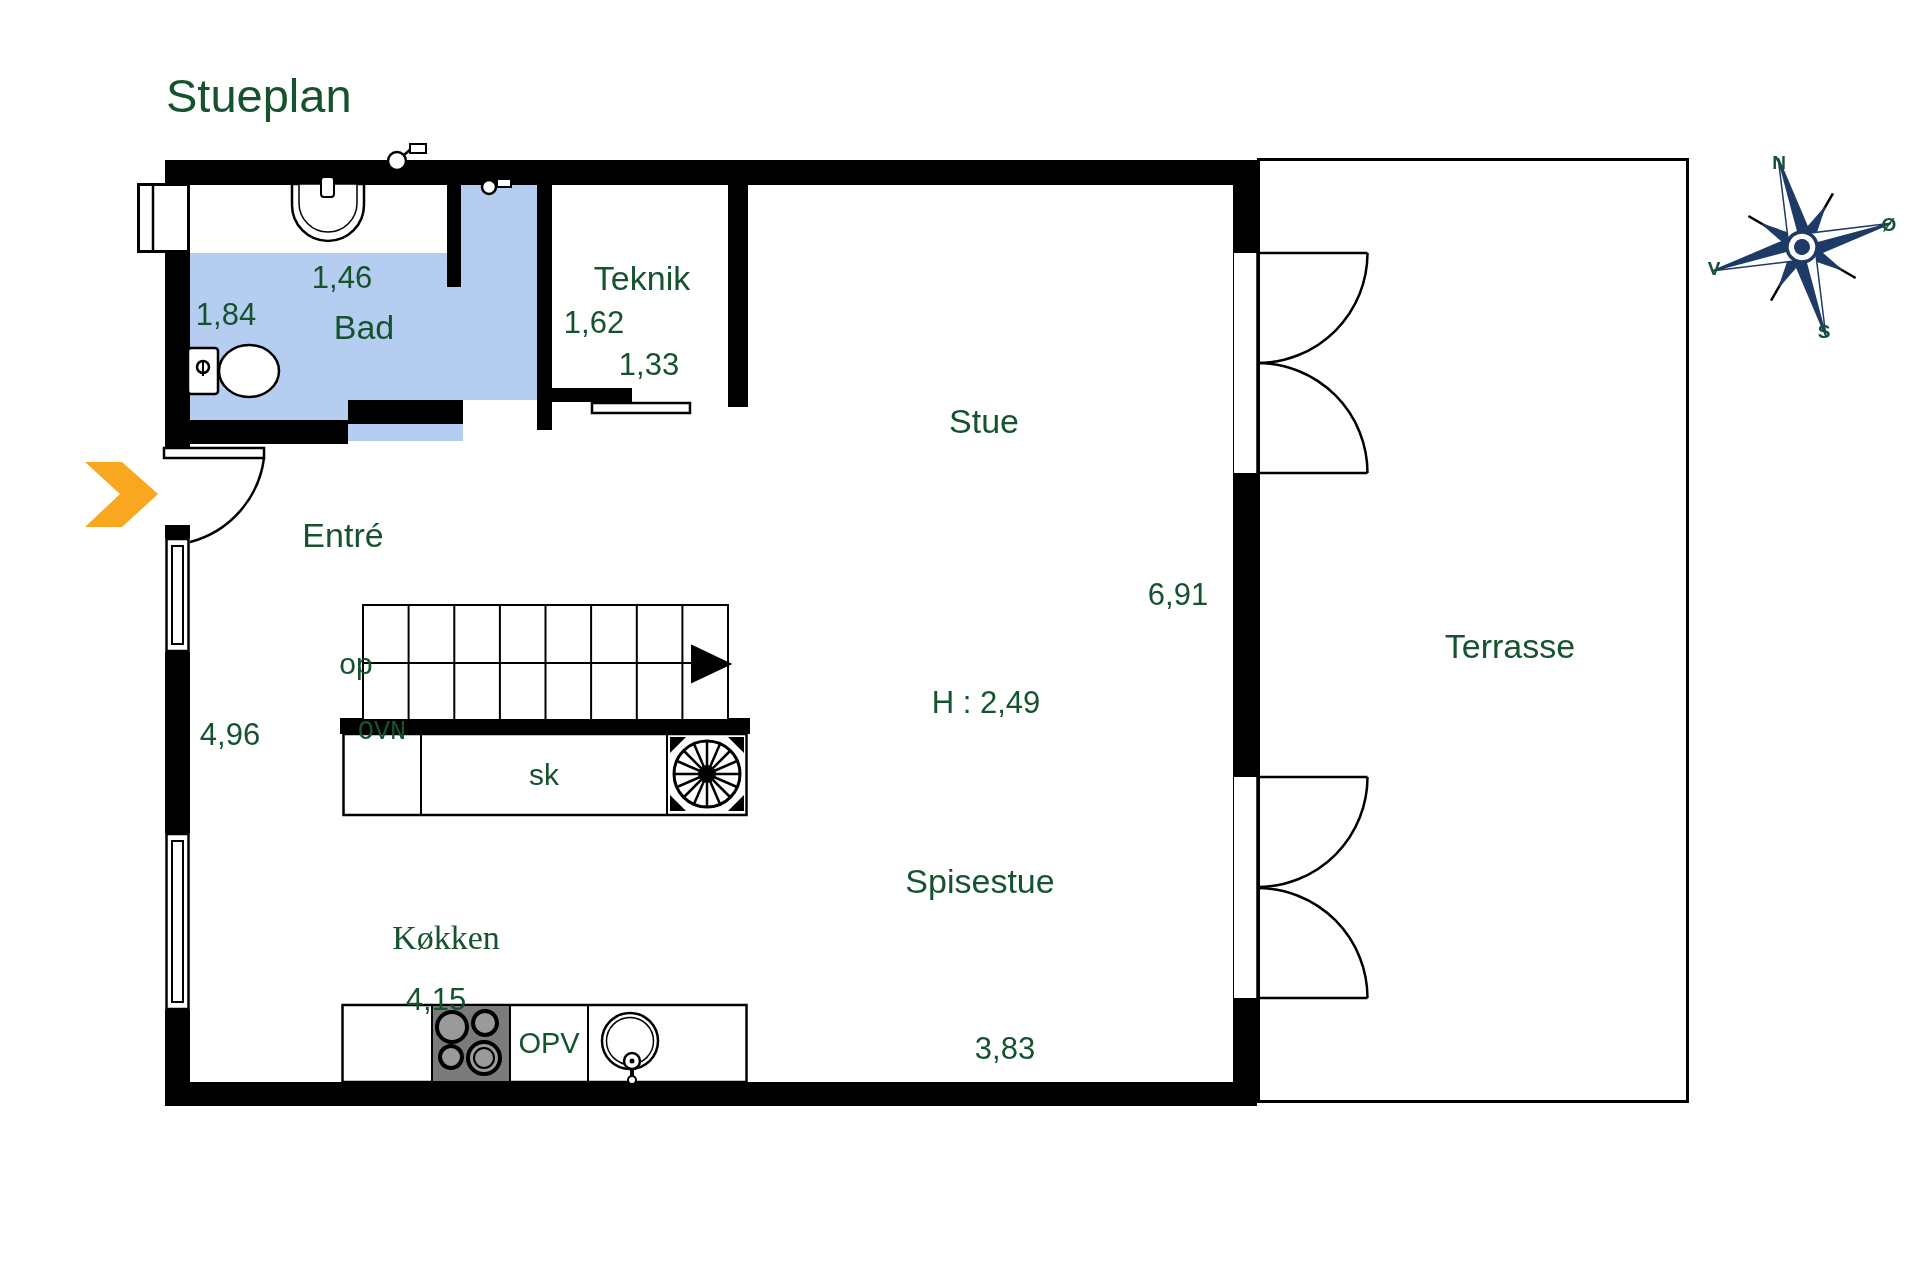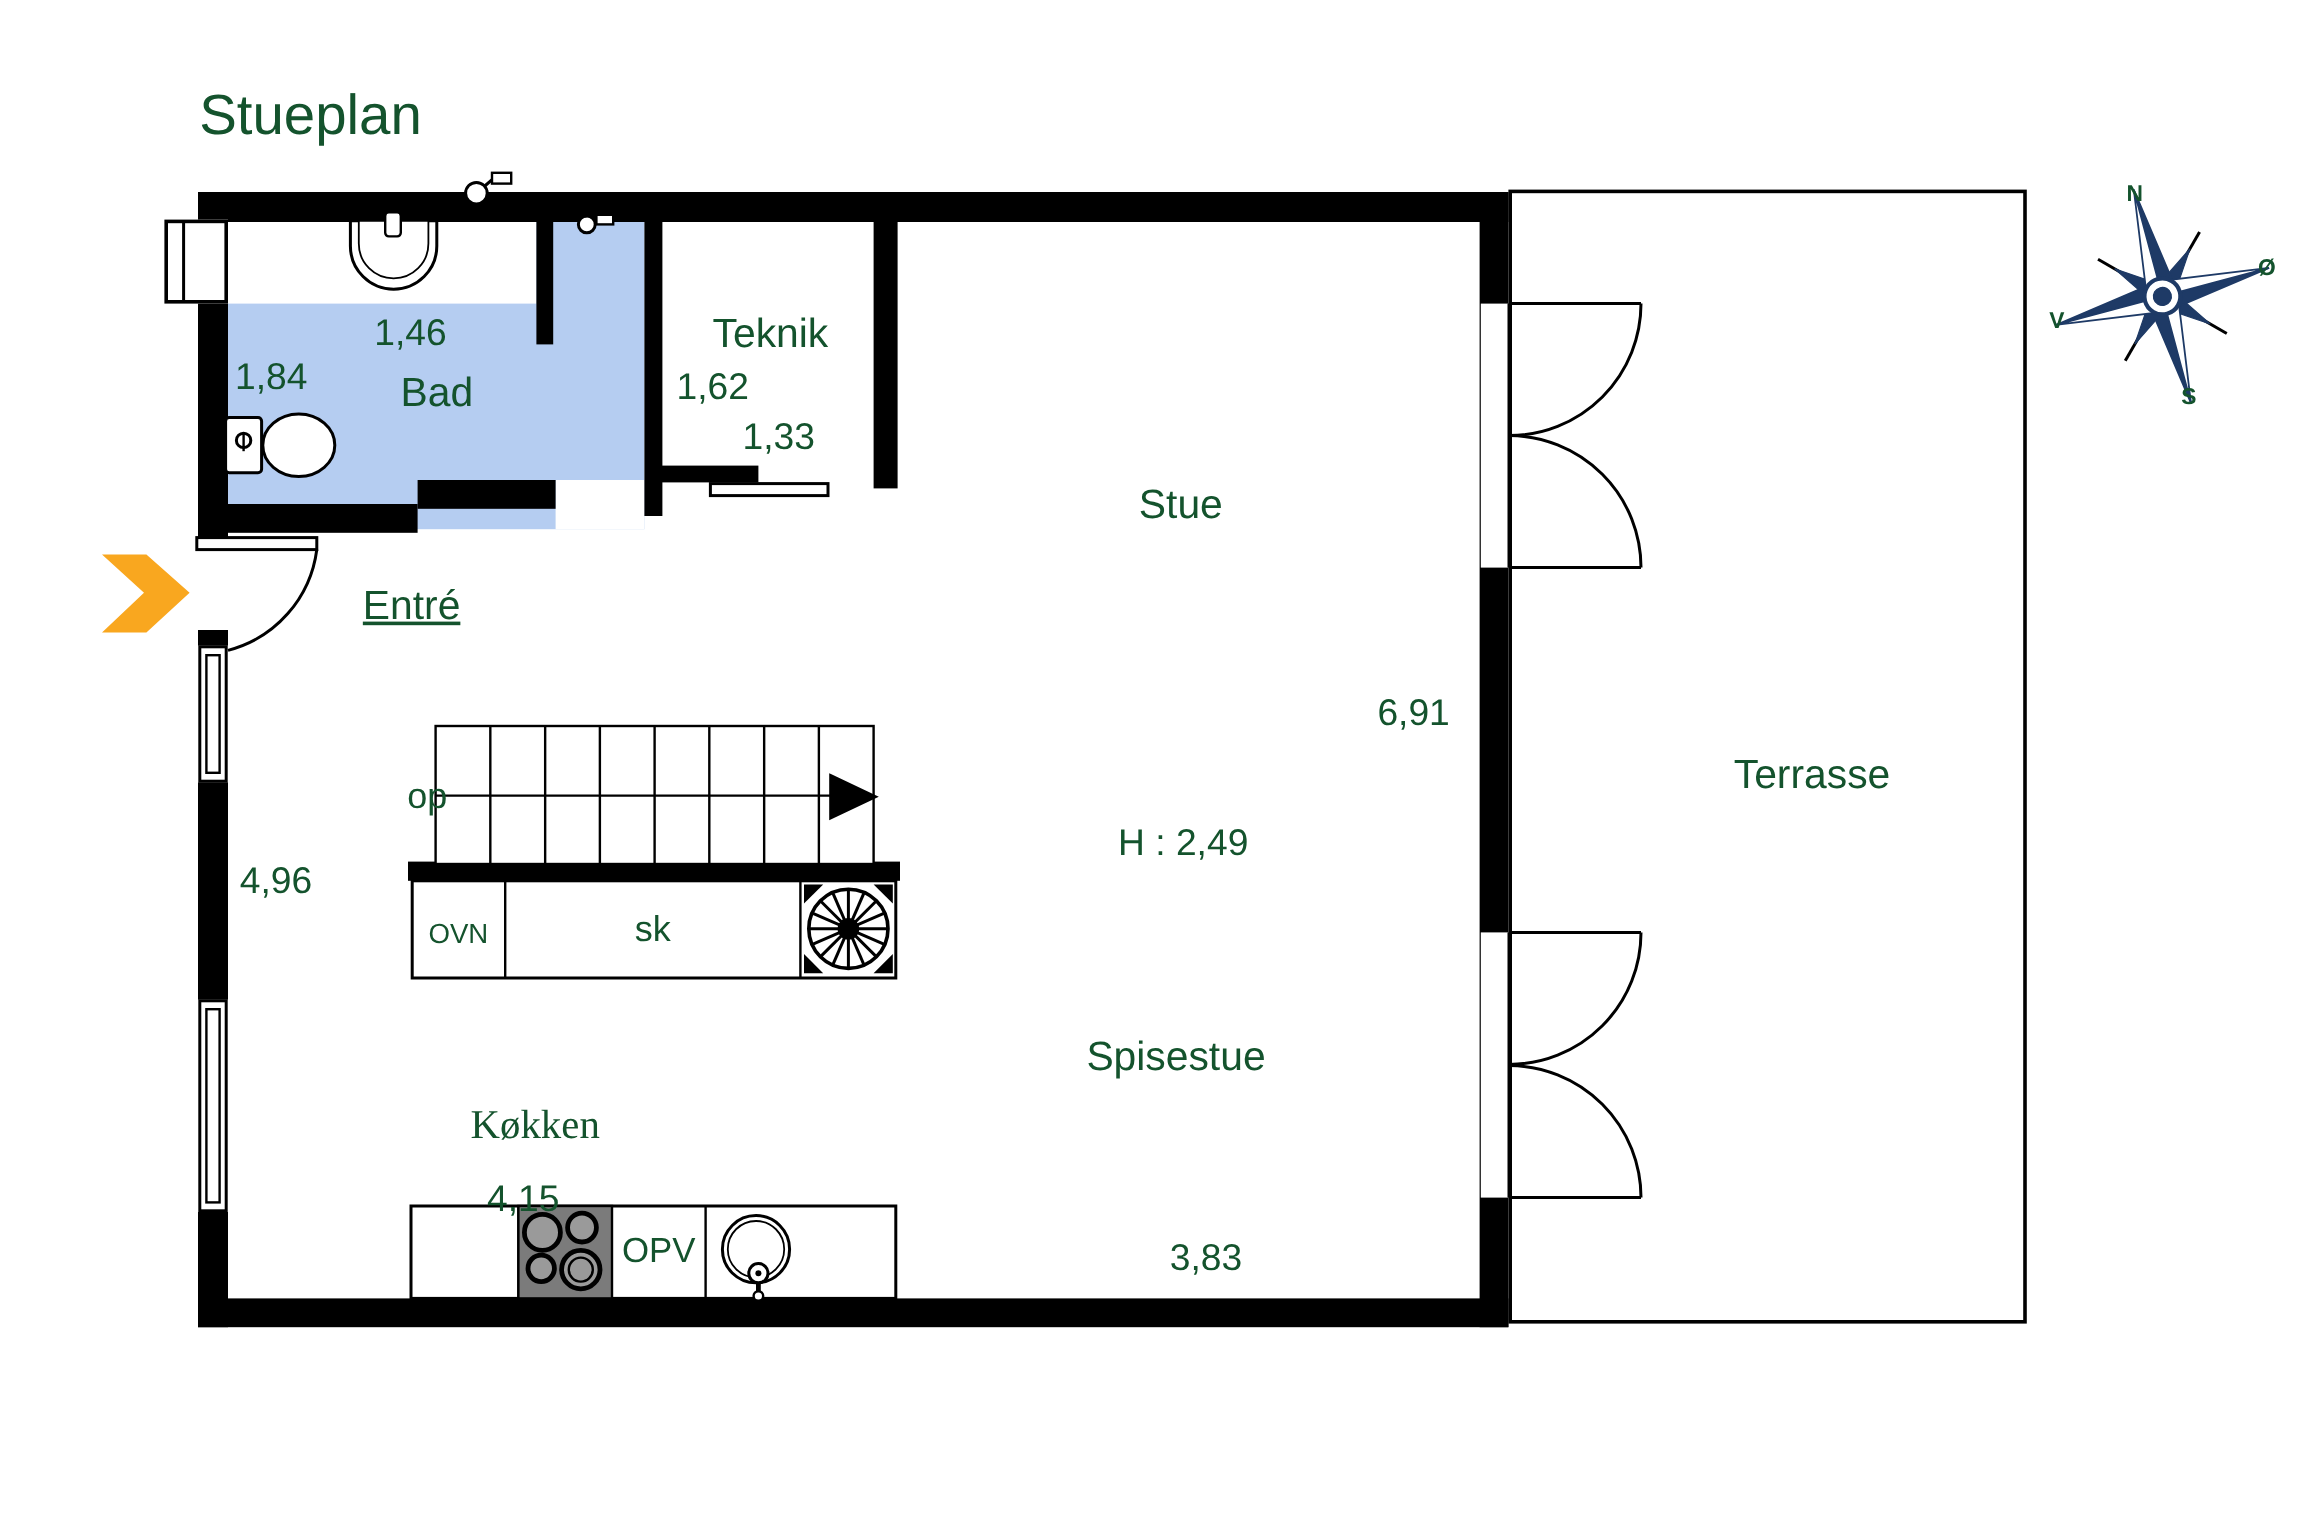--- a/index.html
+++ b/index.html
@@ -207,26 +207,26 @@
 <div class="lbl" style="left:226px;top:314px;">1,84</div>
 
 <div class="lbl room" style="left:642px;top:278px;">Teknik</div>
 <div class="lbl" style="left:594px;top:322px;">1,62</div>
 <div class="lbl" style="left:649px;top:364px;">1,33</div>
 
 <div class="lbl room" style="left:984px;top:421px;">Stue</div>
 <div class="lbl" style="left:1178px;top:594px;">6,91</div>
 <div class="lbl" style="left:986px;top:702px;">H : 2,49</div>
 
-<div class="lbl room" style="left:343px;top:505px;text-decoration:underline;">Entré</div>
+<div class="lbl room" style="left:343px;top:535px;">Entré</div>
 <div class="lbl" style="left:230px;top:734px;">4,96</div>
 
 <div class="lbl" style="left:332px;top:664px;font-size:30px;margin-left:24px;">op</div>
 
-<div class="lbl small" style="left:382px;top:778px;font-size:23px;">OVN</div>
+<div class="lbl small" style="left:382px;top:732px;font-size:27px;font-family:Liberation Mono, monospace;">OVN</div>
 <div class="lbl small" style="left:544px;top:775px;font-size:30px;">sk</div>
 <div class="lbl small" style="left:549px;top:1043px;">OPV</div>
 
 <div class="lbl room" style="left:446px;top:938px;font-family:Liberation Serif, serif;">Køkken</div>
 <div class="lbl" style="left:436px;top:999px;">4,15</div>
 
 <div class="lbl room" style="left:980px;top:881px;">Spisestue</div>
 <div class="lbl" style="left:1005px;top:1048px;">3,83</div>
 
 <div class="lbl room" style="left:1510px;top:646px;">Terrasse</div>

